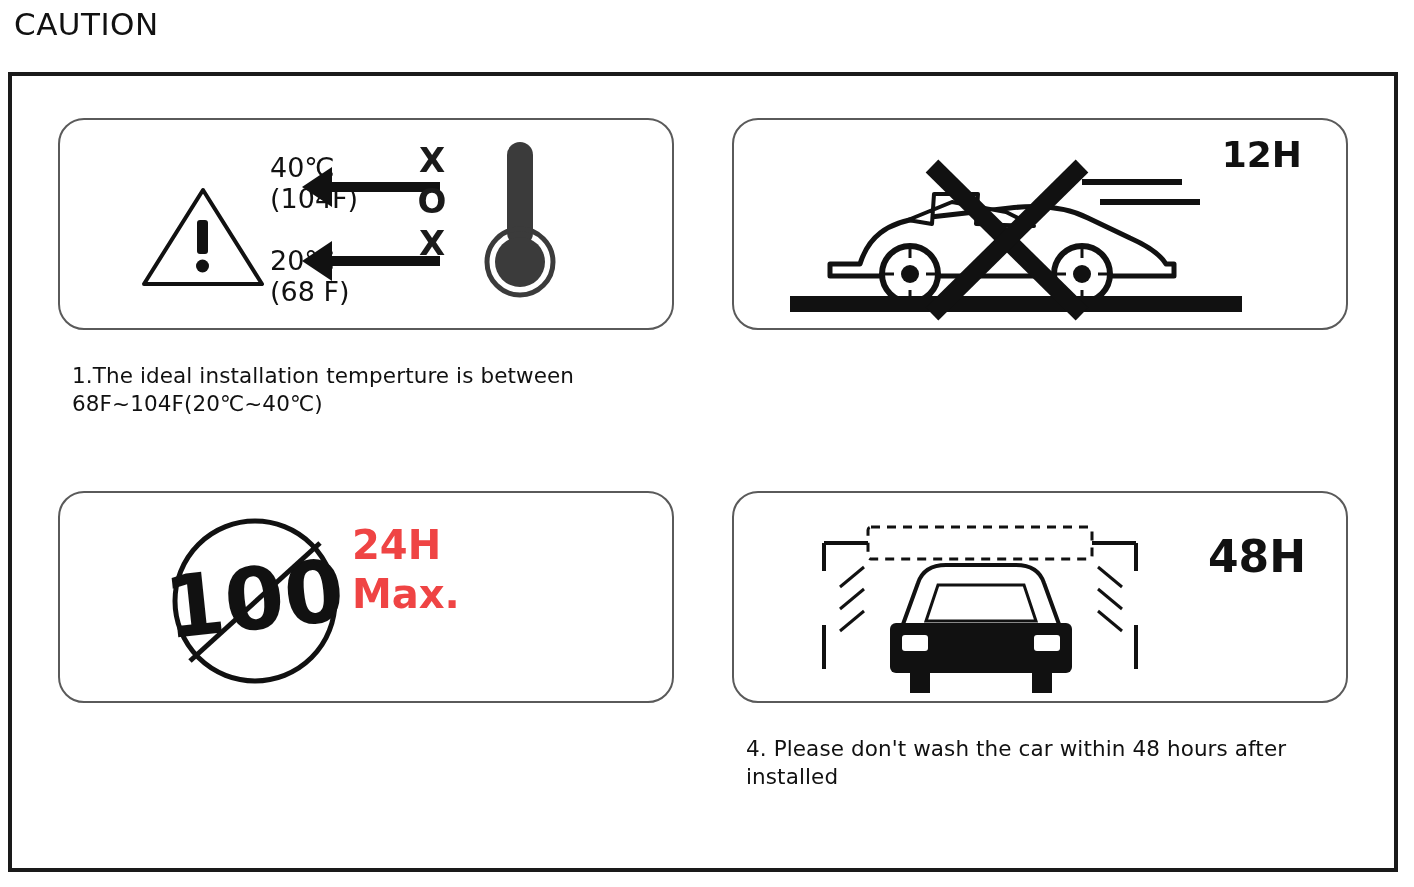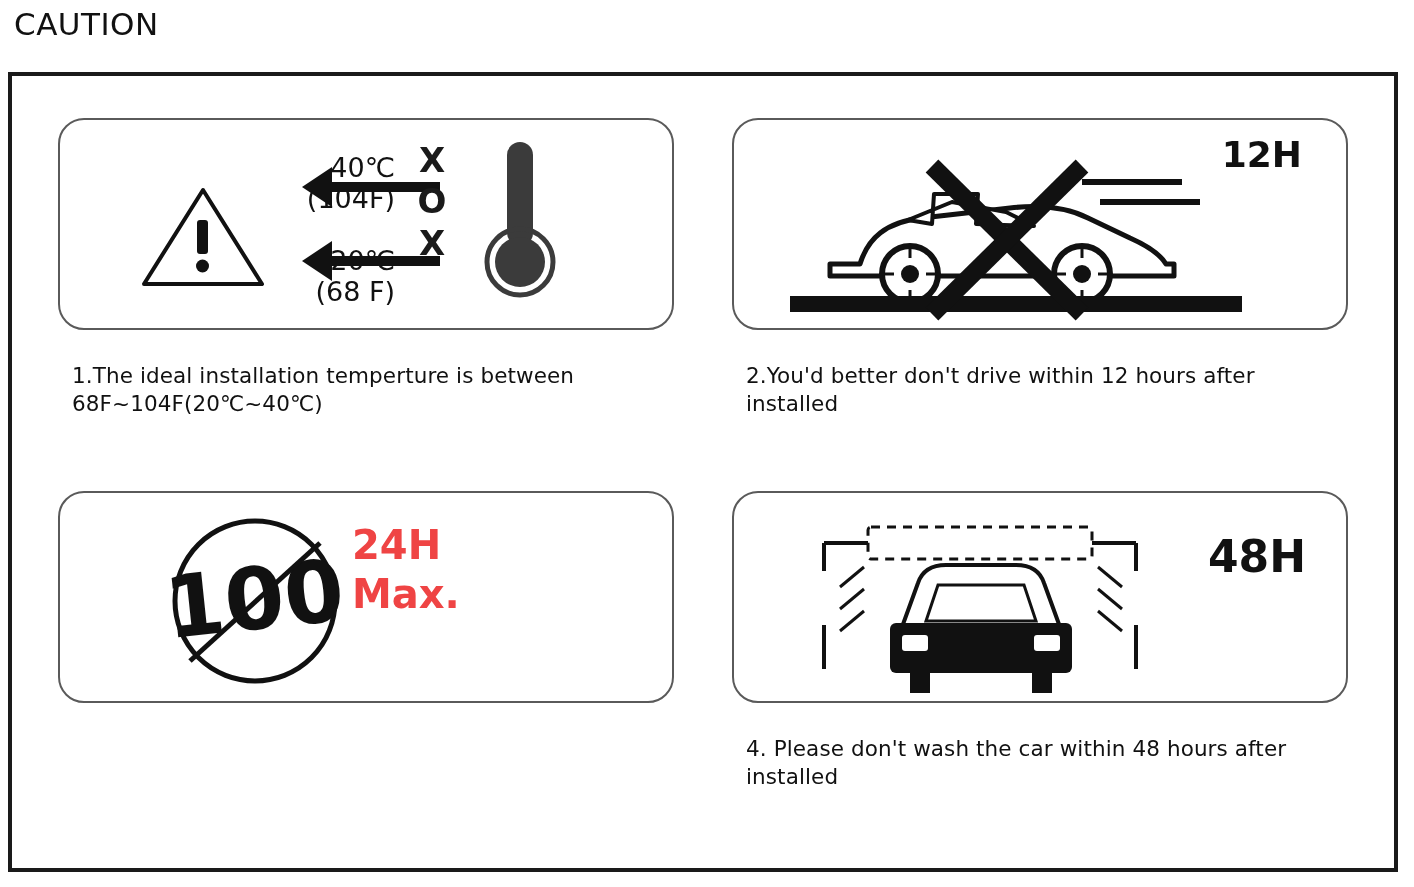--- a/index.html
+++ b/index.html
@@ -84,21 +84,21 @@
   .warn-tri {
     position: absolute;
     left: 78px;
     top: 62px;
   }
   .temp-labels {
     position: absolute;
     left: 210px;
     top: 32px;
     width: 125px;
-    text-align: right;
+    text-align: left;
     font-size: 27px;
     line-height: 1.16;
     font-family: "DejaVu Sans", sans-serif;
     color: #111;
   }
   .temp-labels .lo { margin-top: 30px; }
 
   .xox {
     position: absolute;
     left: 352px;
@@ -238,21 +238,20 @@
 
           <rect x="8" y="150" width="452" height="16" fill="#111"></rect>
 
           <g stroke="#111" stroke-width="18" stroke-linecap="butt">
             <line x1="150" y1="20" x2="300" y2="168"></line>
             <line x1="300" y1="20" x2="150" y2="168"></line>
           </g>
         </svg>
       </div>
 
-      <div class="caption">2.You'd better don't drive within 12 hours after installed</div>
     </div>
 
     <div class="cell">
       <div class="panel">
         <svg class="p3-art" width="190" height="180" viewBox="0 0 190 180">
           <circle cx="95" cy="90" r="80" fill="#fff" stroke="#111" stroke-width="5"></circle>
           <text x="95" y="118" font-family="'DejaVu Sans', sans-serif" font-size="86" font-weight="700" text-anchor="middle" fill="#111" transform="rotate(-6 95 95)">100</text>
           <line x1="30" y1="150" x2="160" y2="32" stroke="#111" stroke-width="5"></line>
         </svg>
 

